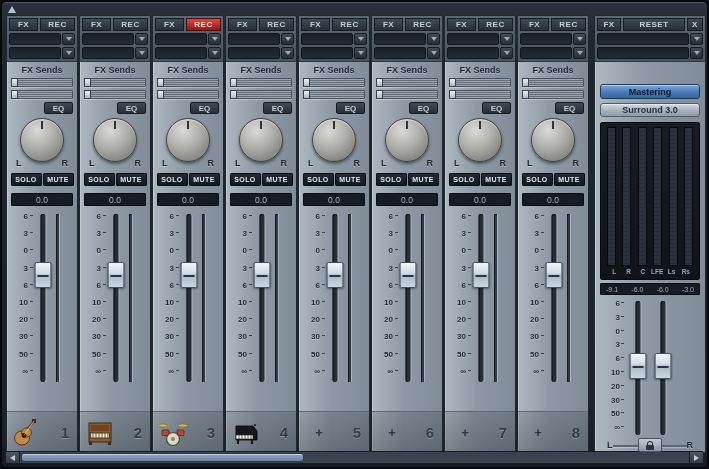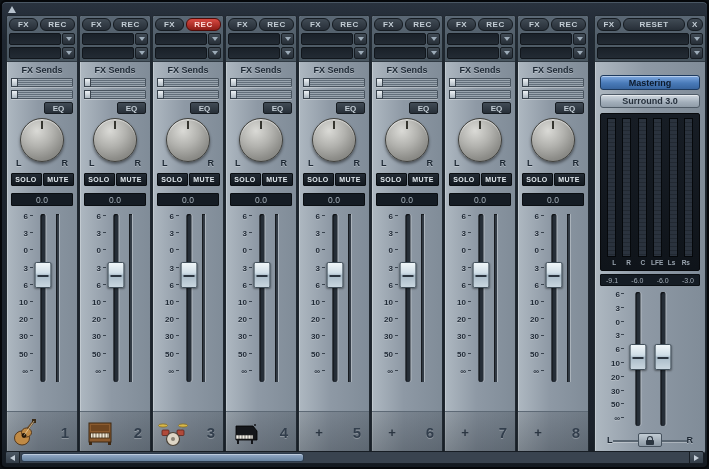--- a/index.html
+++ b/index.html
@@ -22,21 +22,21 @@
   .strip {
     width:72px; height:439px; border:1px solid #20282f; border-radius:3px;
     background:linear-gradient(90deg,#aeb8c1 0%,#8e99a5 45%,#808c98 100%);
     display:flex; flex-direction:column; overflow:hidden;
     box-shadow:inset 1px 1px 0 rgba(255,255,255,0.25);
   }
   .strip-top { background:linear-gradient(180deg,#5b6875 0%,#48555f 100%);
     padding:2px; border-bottom:1px solid #303a43; }
   .btn-row { display:flex; gap:2px; }
   .sbtn { height:13px; background:linear-gradient(180deg,#414b55 0%,#272f38 100%);
-    border:1px solid #161c22; border-radius:6px; color:#c3cdd5; font-size:8px;
+    border:1px solid #161c22; border-radius:0; color:#c3cdd5; font-size:8px;
     font-weight:bold; letter-spacing:0.5px; display:flex; align-items:center; justify-content:center; }
   .fx-btn { width:29px; }
   .rec-btn { flex:1; }
   .rec-active { background:linear-gradient(180deg,#d84a42 0%,#8c1c16 100%);
     border-color:#4e0c08; color:#ffdcd8; }
   .reset-btn { flex:1; }
   .x-btn { width:16px; }
   .mfx-btn { width:24px; }
 
   .dd-row { display:flex; gap:1px; margin-top:2px; height:12px; }
@@ -109,21 +109,21 @@
   .strip-bottom { margin-top:auto; width:100%; height:42px;
     background:linear-gradient(180deg,rgba(16,22,29,0.16),rgba(16,22,29,0.32));
     border-top:1px solid #5d6975; display:flex; align-items:center; padding:0 8px 0 3px; }
   .icon-box { width:34px; height:36px; display:flex; align-items:center; justify-content:center; }
   .plus-glyph { font-size:13px; font-weight:bold; color:#2b3642; align-self:center; }
   .ch-num { margin-left:auto; font-size:15px; font-weight:bold; color:#323e4c;
     text-shadow:0 1px 0 rgba(255,255,255,0.25); }
 
   
   .master { position:absolute; left:592px; top:13px; width:112px; height:439px; }
-  .mastering-btn { margin-top:13px; width:100px; height:15px; border-radius:3px;
+  .mastering-btn { margin-top:22px; width:100px; height:15px; border-radius:3px;
     background:linear-gradient(180deg,#7fa9e0 0%,#497ab8 55%,#38659e 100%);
     border:1px solid #1d3a5f; color:#0c1a2c; font-size:9px; font-weight:bold;
     display:flex; align-items:center; justify-content:center;
     box-shadow:inset 0 1px 0 rgba(255,255,255,0.45); }
   .surround-btn { margin-top:4px; width:100px; height:14px; border-radius:3px;
     background:linear-gradient(180deg,#d2dae1 0%,#a2aeba 60%,#909ca8 100%);
     border:1px solid #4f5b67; color:#26303c; font-size:9px; font-weight:bold;
     display:flex; align-items:center; justify-content:center;
     box-shadow:inset 0 1px 0 rgba(255,255,255,0.5); }
 

